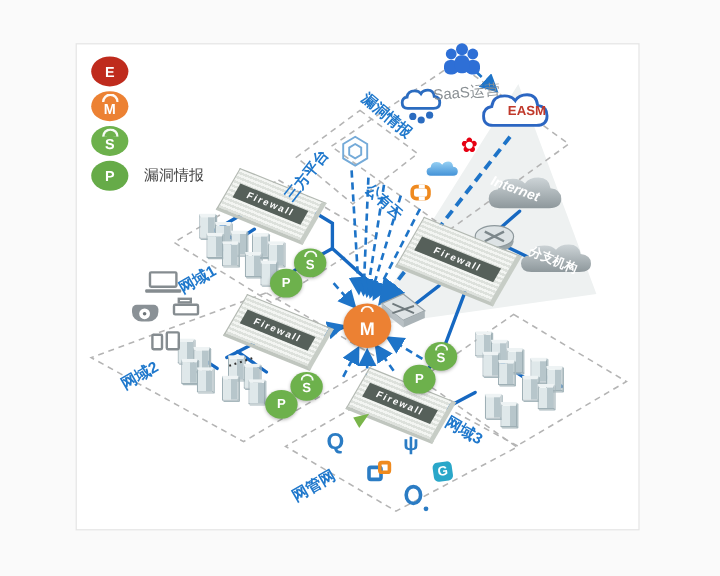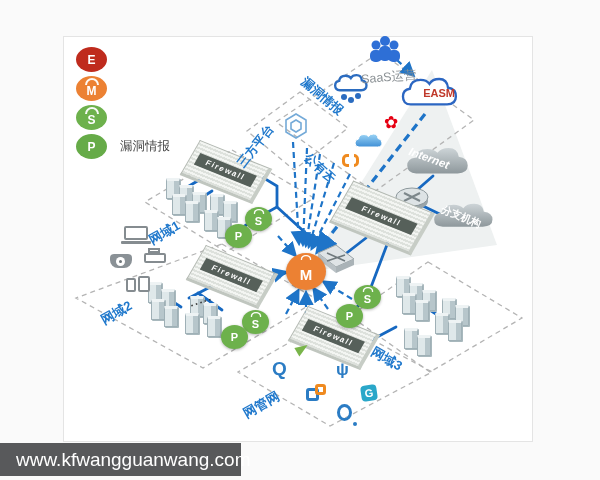--- a/index.html
+++ b/index.html
@@ -179,21 +179,20 @@
     </g>
 
     <g>
       <polygon points="318,253 336,245 354,259 336,267" fill="#dfe4e6" stroke="#98a2a6"></polygon>
       <polygon points="318,253 318,259 336,273 336,267" fill="#b9c1c5"></polygon>
       <polygon points="354,259 354,265 336,273 336,267" fill="#aab3b7"></polygon>
       <path d="M327 253 L345 261 M345 255 L327 261" stroke="#6f797d" stroke-width="1.6"></path>
     </g>
   </svg>
 
-  <div class="site-bar">www.kfwangguanwang.com</div>
 
   <div class="legend">
     <div class="lg-row">
       <div class="lg-badge" style="background:#bf2b1d">
           <span>E</span>
         </div>
     </div>
     <div class="lg-row">
       <div class="lg-badge" style="background:#ec8133">
           <span class="arc"></span>

